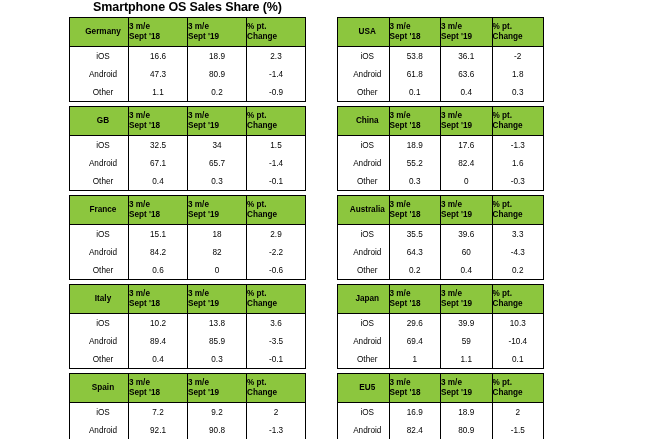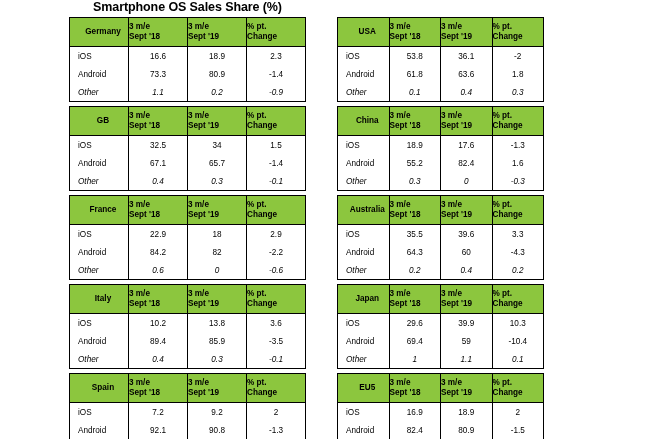--- a/index.html
+++ b/index.html
@@ -73,37 +73,36 @@
   .hdr-col .l1, .hdr-col .l2 { display: block; }
   .data-row td {
     background: #ffffff;
     font-size: 8.2px;
     font-weight: normal;
     height: 18px;
     vertical-align: middle;
     border-color: #000000;
   }
   .cell-os {
-    text-align: left;
+    text-align: center;
     padding-left: 8px !important;
   }
   .cell-num {
     text-align: center;
   }
   .data-row td.cell-os,
   .data-row td.cell-num {
     border-top: none;
     border-bottom: none;
   }
   .data-row.first-data td {
     border-top: 1.5px solid #000000;
   }
   .data-row.last-data td {
     border-bottom: 1.5px solid #000000;
-    font-style: italic;
   }
 </style>
 </head>
 <body>
 
 <div id="page">
 
   <div class="title">Smartphone OS Sales Share (%)</div>
 
   <div class="col col-left">
@@ -127,21 +126,21 @@
         </thead>
         <tbody>
           <tr class="data-row first-data">
             <td class="cell-os">iOS</td>
             <td class="cell-num">16.6</td>
             <td class="cell-num">18.9</td>
             <td class="cell-num">2.3</td>
           </tr>
           <tr class="data-row">
             <td class="cell-os">Android</td>
-            <td class="cell-num">73.3</td>
+            <td class="cell-num">47.3</td>
             <td class="cell-num">80.9</td>
             <td class="cell-num">-1.4</td>
           </tr>
           <tr class="data-row last-data">
             <td class="cell-os">Other</td>
             <td class="cell-num">1.1</td>
             <td class="cell-num">0.2</td>
             <td class="cell-num">-0.9</td>
           </tr>
         </tbody>
@@ -199,21 +198,21 @@
             </th>
             <th class="hdr-col">
               <span class="l1">% pt.</span>
               <span class="l2">Change</span>
             </th>
           </tr>
         </thead>
         <tbody>
           <tr class="data-row first-data">
             <td class="cell-os">iOS</td>
-            <td class="cell-num">22.9</td>
+            <td class="cell-num">15.1</td>
             <td class="cell-num">18</td>
             <td class="cell-num">2.9</td>
           </tr>
           <tr class="data-row">
             <td class="cell-os">Android</td>
             <td class="cell-num">84.2</td>
             <td class="cell-num">82</td>
             <td class="cell-num">-2.2</td>
           </tr>
           <tr class="data-row last-data">

